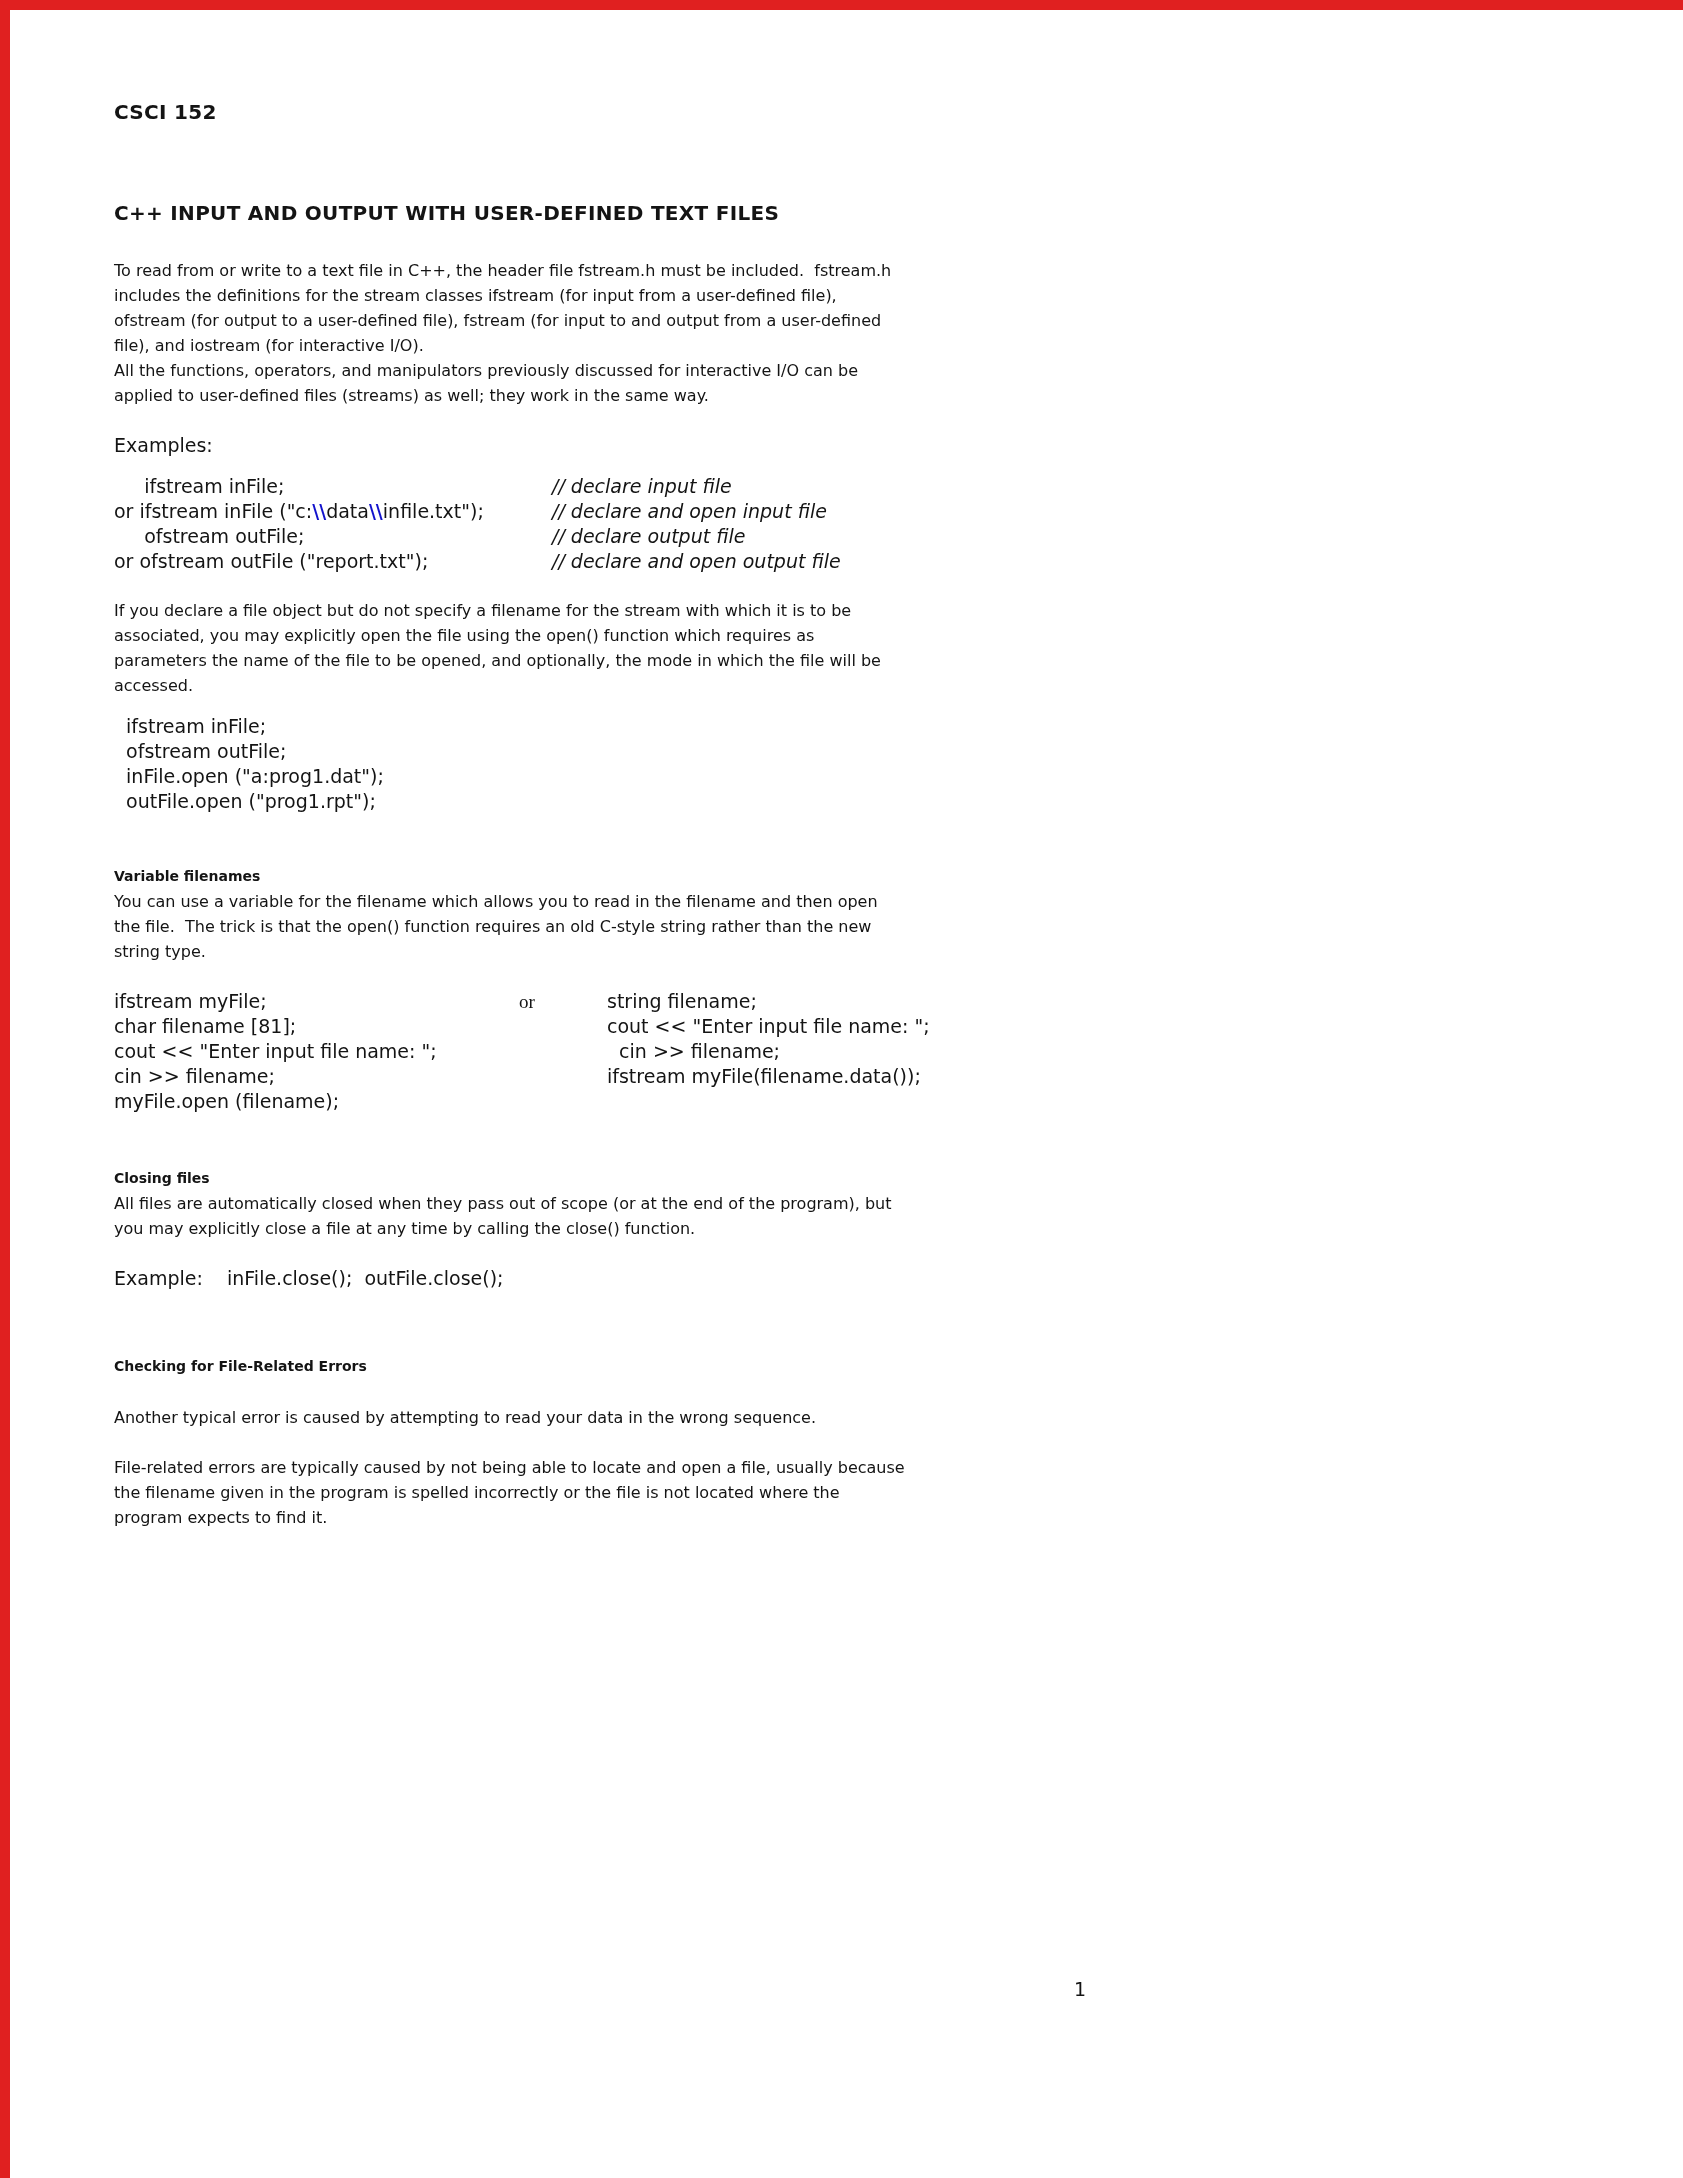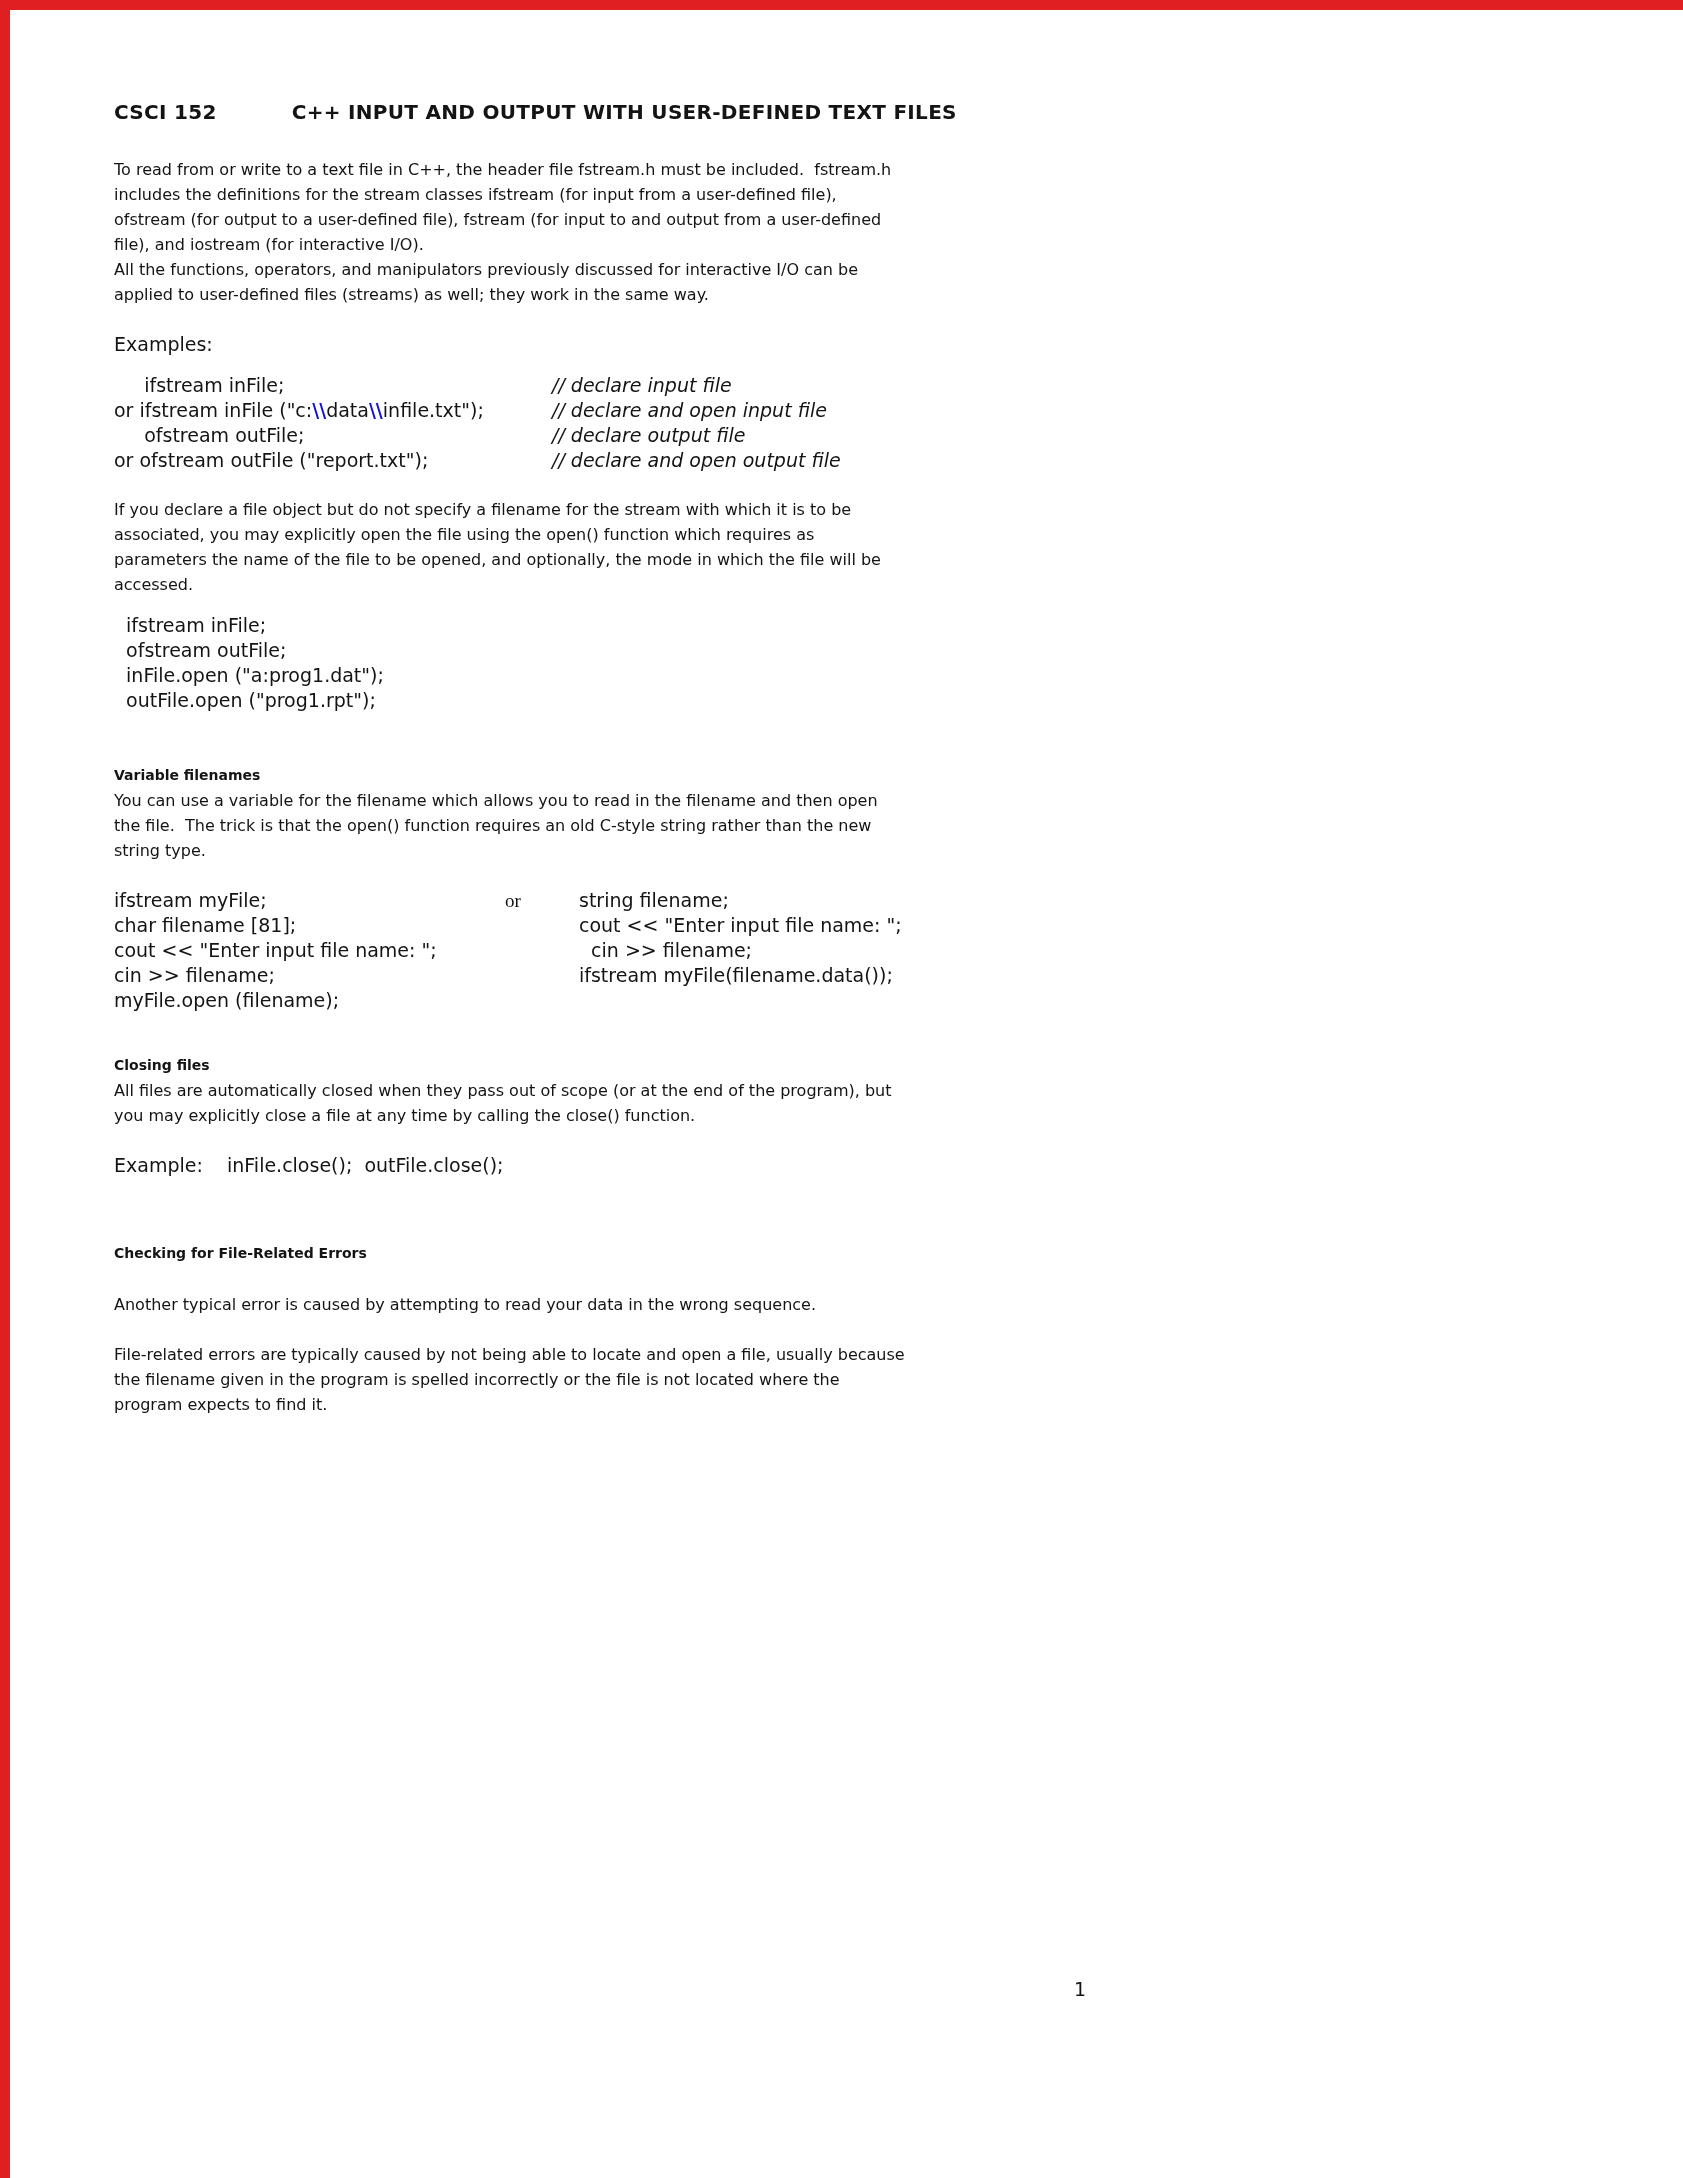--- a/index.html
+++ b/index.html
@@ -35,20 +35,21 @@
     width: 1020px;
   }
   .doc-title {
     display: flex;
     gap: 75px;
     font-size: 20px;
     font-weight: bold;
     margin: 0 0 32px 0;
     line-height: 26px;
     letter-spacing: 0.3px;
+    flex-direction: column;
   }
   .body-text {
     font-size: 16px;
     line-height: 25px;
     margin: 0 0 25px 0;
     white-space: pre-wrap;
   }
   .label-line {
     font-size: 19px;
     line-height: 25px;
@@ -83,21 +84,22 @@
     font-size: 14px;
     line-height: 25px;
     font-weight: bold;
     margin: 0;
   }
   .section-heading.spaced { margin-bottom: 26px; }
   .two-col {
     display: flex;
     font-size: 19px;
     line-height: 25px;
-    margin: 0 0 40px 0;
+    margin: 0 0 52px 0;
+    gap: 14px;
   }
   .two-col .left  { flex: 0 0 391px; white-space: pre-wrap; }
   .two-col .or    { flex: 0 0 74px;  white-space: pre-wrap; font-family: Liberation Serif, serif; }
   .two-col .right { white-space: pre-wrap; }
   .example-line {
     font-size: 19px;
     line-height: 25px;
     margin: 0 0 63px 0;
     white-space: pre-wrap;
   }

